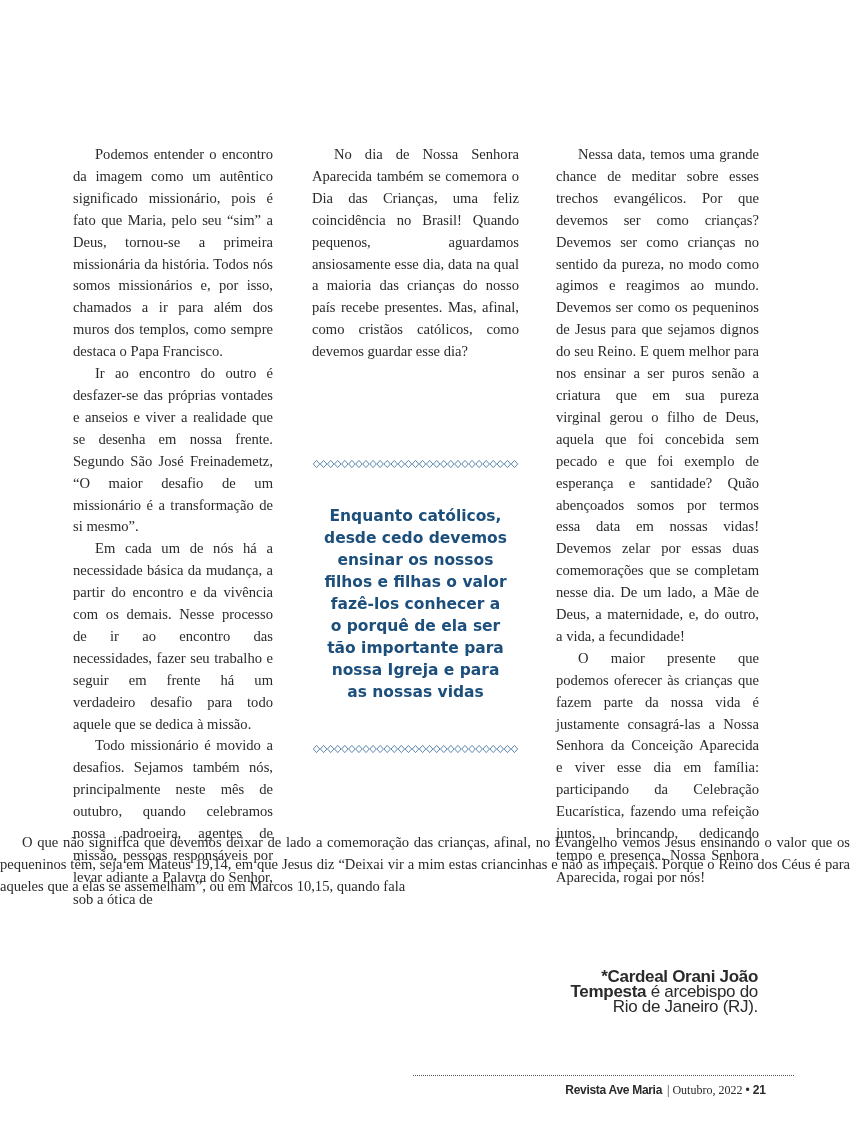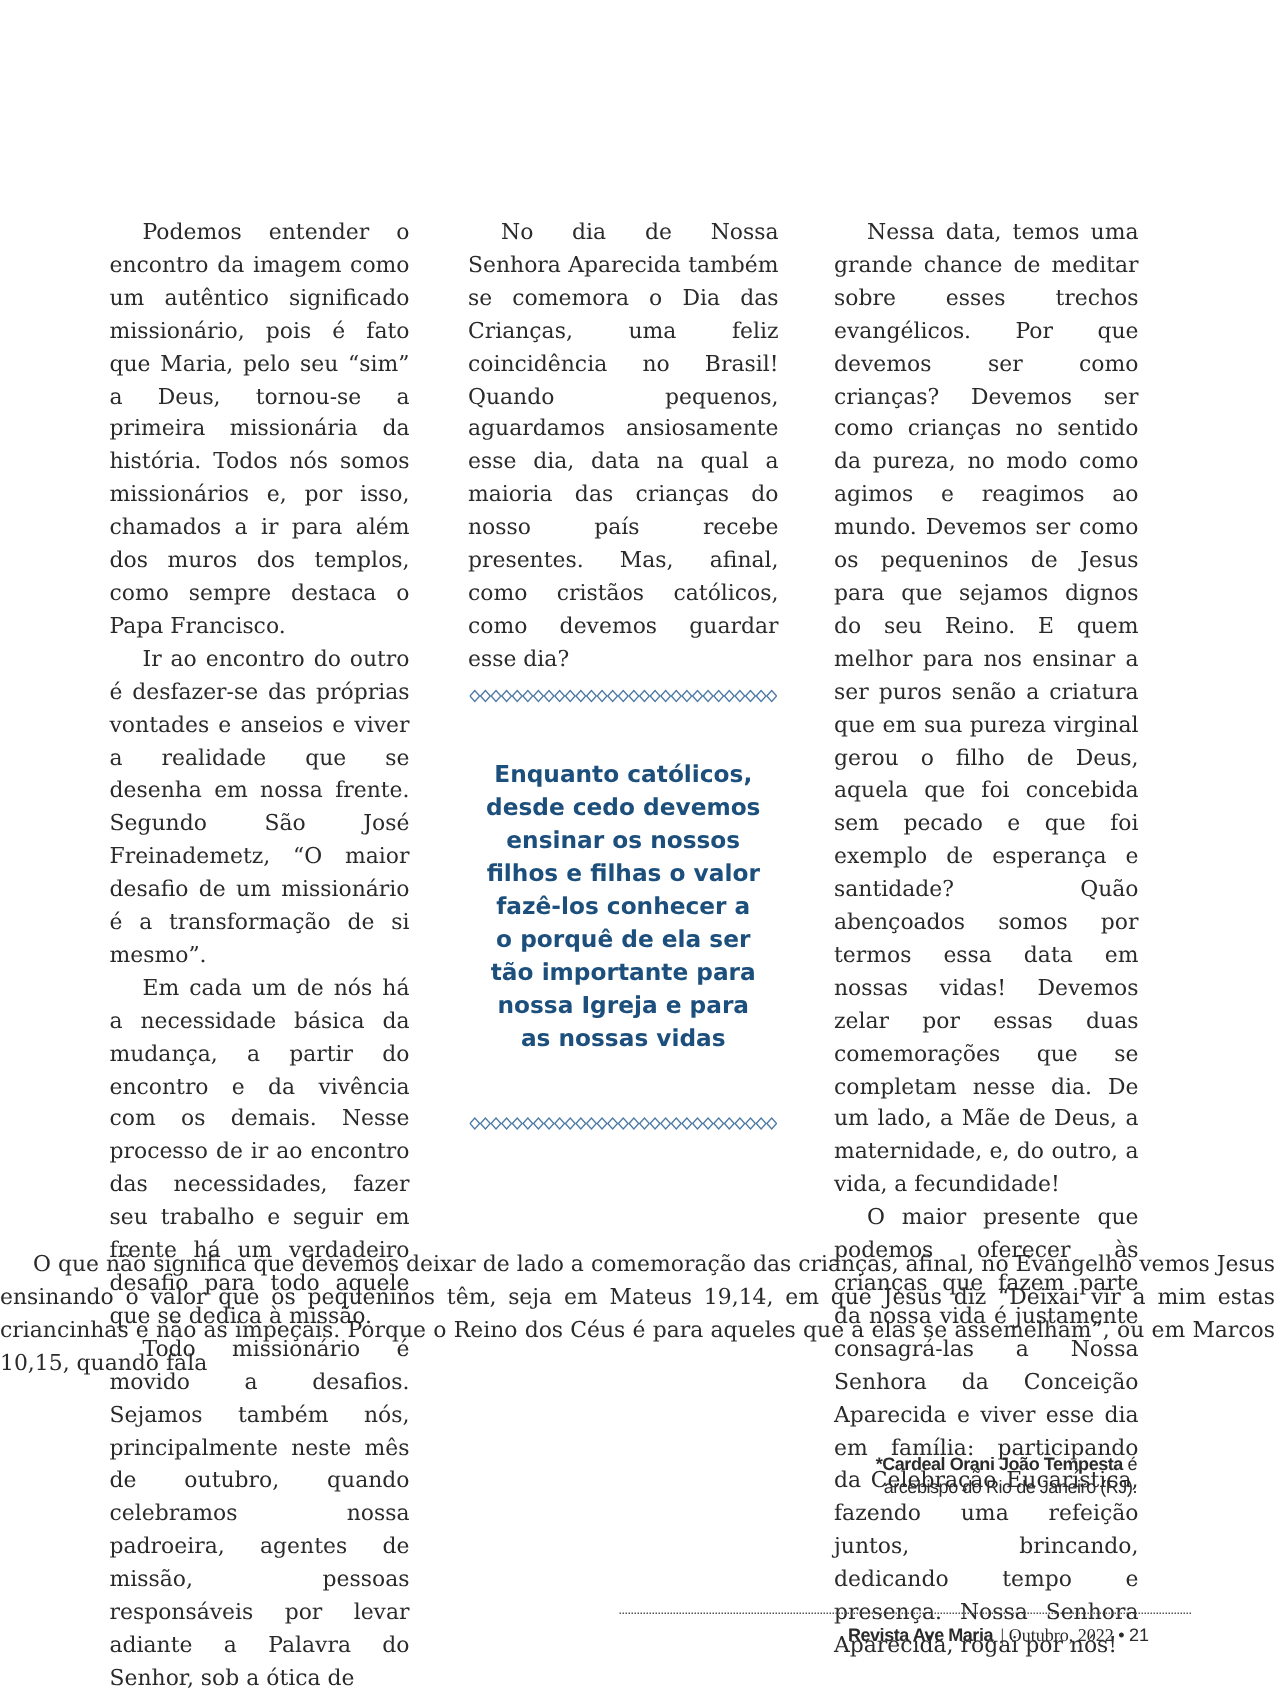--- a/index.html
+++ b/index.html
@@ -3,57 +3,57 @@
 <meta charset="utf-8">
 <style>
   html, body { margin: 0; padding: 0; background: #ffffff; }
   body { width: 850px; height: 1126px; position: relative; overflow: hidden; }
   .col {
     position: absolute; top: 144px;
     font-family: "DejaVu Serif", "Liberation Serif", serif;
     font-size: 14.6px; line-height: 21.9px; color: #2a2a2a;
     text-align: justify; hyphens: manual;
   }
-  .col p { margin: 0; text-indent: 22px; }
+  .col p { margin: 0; text-indent: 22px; font-family: Liberation Serif, serif; }
   .col p.noindent { text-indent: 0; }
   #col1 { left: 73px; width: 200px; }
   #col2 { left: 312px; width: 207px; }
   #col3 { left: 556px; width: 203px; }
   .ornament {
     position: absolute; left: 313px; width: 205px; height: 10px;
   }
   #orn-top { top: 459px; }
   #orn-bottom { top: 744px; }
   .pullquote {
     position: absolute; left: 312px; width: 207px; top: 485px;
     font-family: "DejaVu Sans", "Liberation Sans", sans-serif;
     font-weight: bold; font-size: 15.5px; line-height: 22px;
     color: #1d4f7c; text-align: center; margin-top: 20px;
   }
   #col2b { top: 832px; }
   .author {
     position: absolute; left: 556px; width: 202px; top: 969px;
     font-family: "Liberation Sans", "DejaVu Sans", sans-serif;
-    font-size: 12px; line-height: 15px; color: #2a2a2a; text-align: right;
+    font-size: 17px; line-height: 15px; color: #2a2a2a; text-align: right;
     letter-spacing: -0.3px;
   }
   .author b { font-weight: bold; }
   .footer-rule {
     position: absolute; left: 413px; top: 1075px; width: 381px;
     border-top: 1px dotted #555;
   }
   .footer {
     position: absolute; right: 84px; top: 1083px;
     font-size: 12px; color: #2a2a2a; white-space: nowrap;
   }
   .footer .mag { font-family: "Liberation Sans", "DejaVu Sans", sans-serif; font-weight: bold; letter-spacing: -0.3px; margin-top: 14px; }
   .footer .sep { font-family: "Liberation Serif", serif; margin: 0 3px 0 5px; }
   .footer .date { font-family: "Liberation Serif", serif; }
   .footer .bullet { font-family: "Liberation Sans", sans-serif; margin: 0 3px; }
-  .footer .page { font-family: "Liberation Sans", sans-serif; font-weight: normal; }
+  .footer .page { font-family: "Liberation Sans", sans-serif; font-weight: bold; }
 </style>
 </head>
 <body>
 
 <div id="col1" class="col">
   <p>Podemos entender o encontro da imagem como um autêntico significado missionário, pois é fato que Maria, pelo seu “sim” a Deus, tornou-se a primeira missionária da história. Todos nós somos missionários e, por isso, chamados a ir para além dos muros dos templos, como sempre destaca o Papa Francisco.</p>
   <p>Ir ao encontro do outro é desfazer-se das próprias vontades e anseios e viver a realidade que se desenha em nossa frente. Segundo São José Freinademetz, “O maior desafio de um missionário é a transformação de si mesmo”.</p>
   <p>Em cada um de nós há a necessidade básica da mudança, a partir do encontro e da vivência com os demais. Nesse processo de ir ao encontro das necessidades, fazer seu trabalho e seguir em frente há um verdadeiro desafio para todo aquele que se dedica à missão.</p>
   <p>Todo missionário é movido a desafios. Sejamos também nós, principalmente neste mês de outubro, quando celebramos nossa padroeira, agentes de missão, pessoas responsáveis por levar adiante a Palavra do Senhor, sob a ótica de</p>
 </div>

